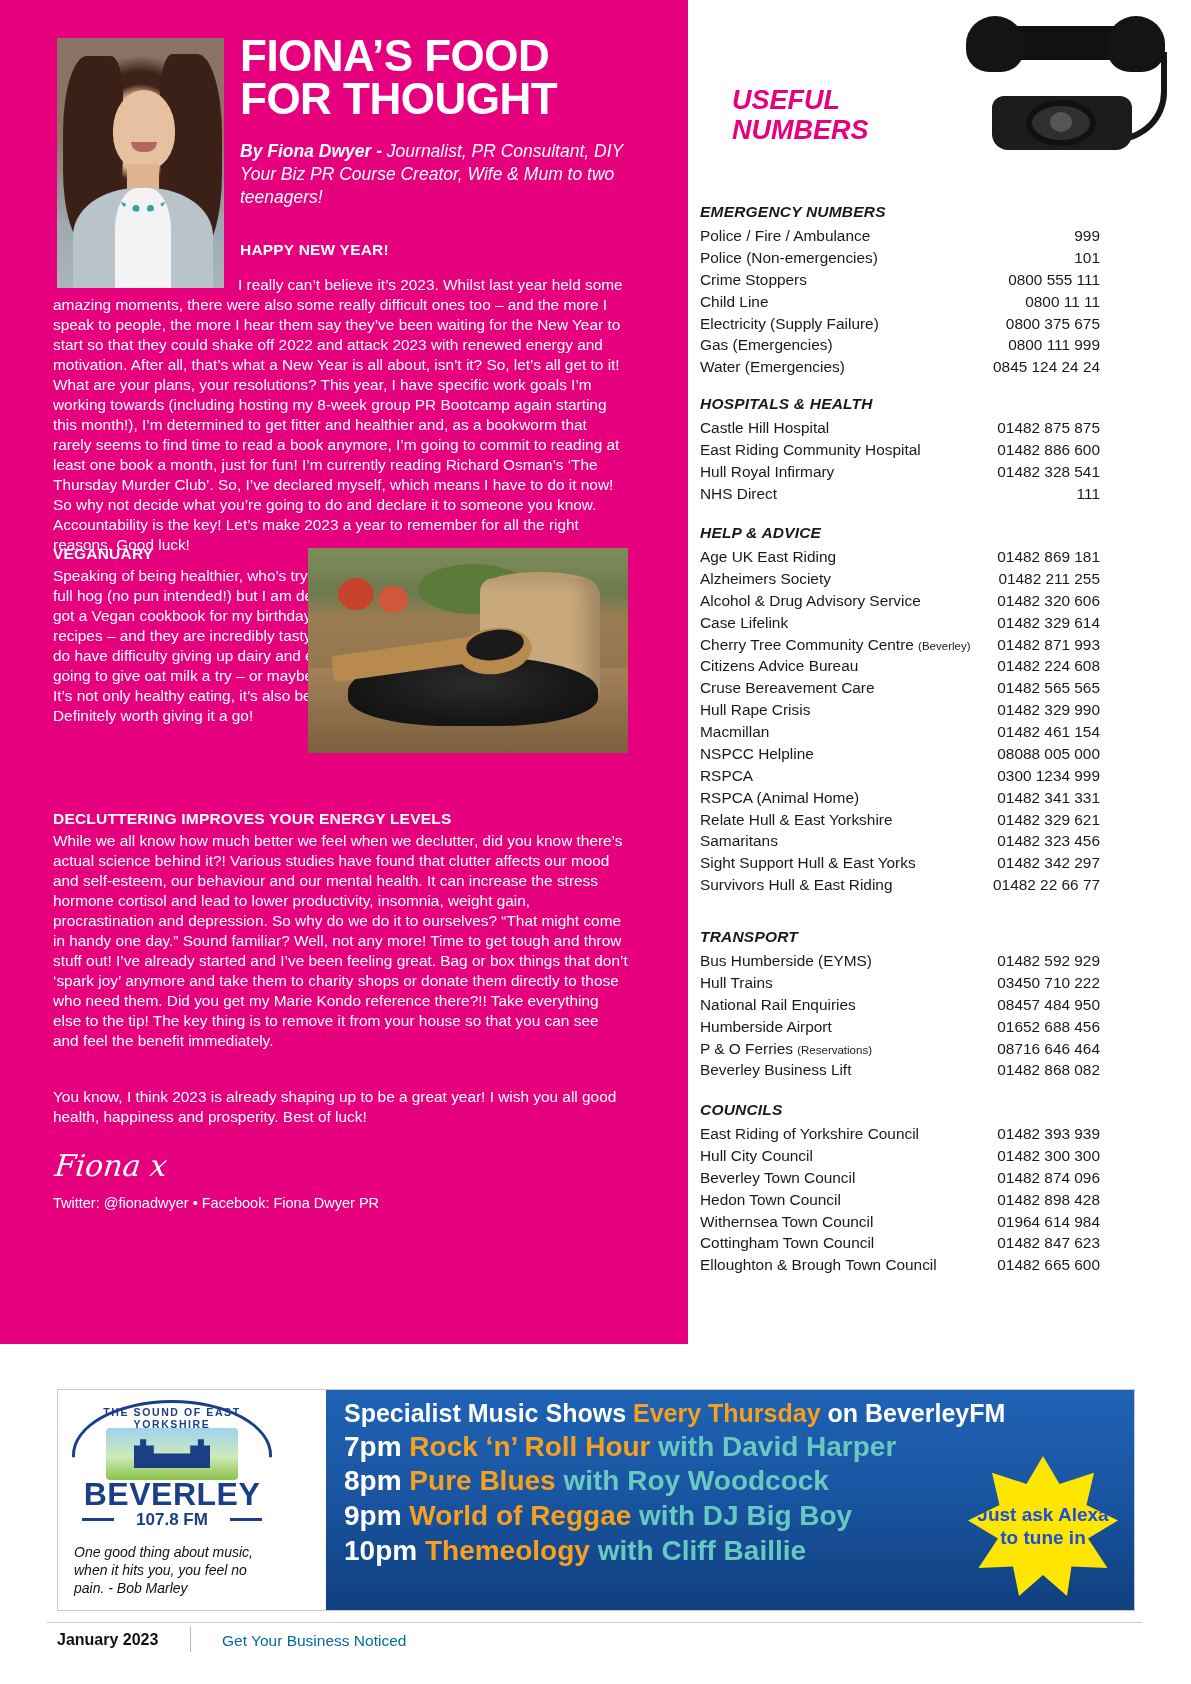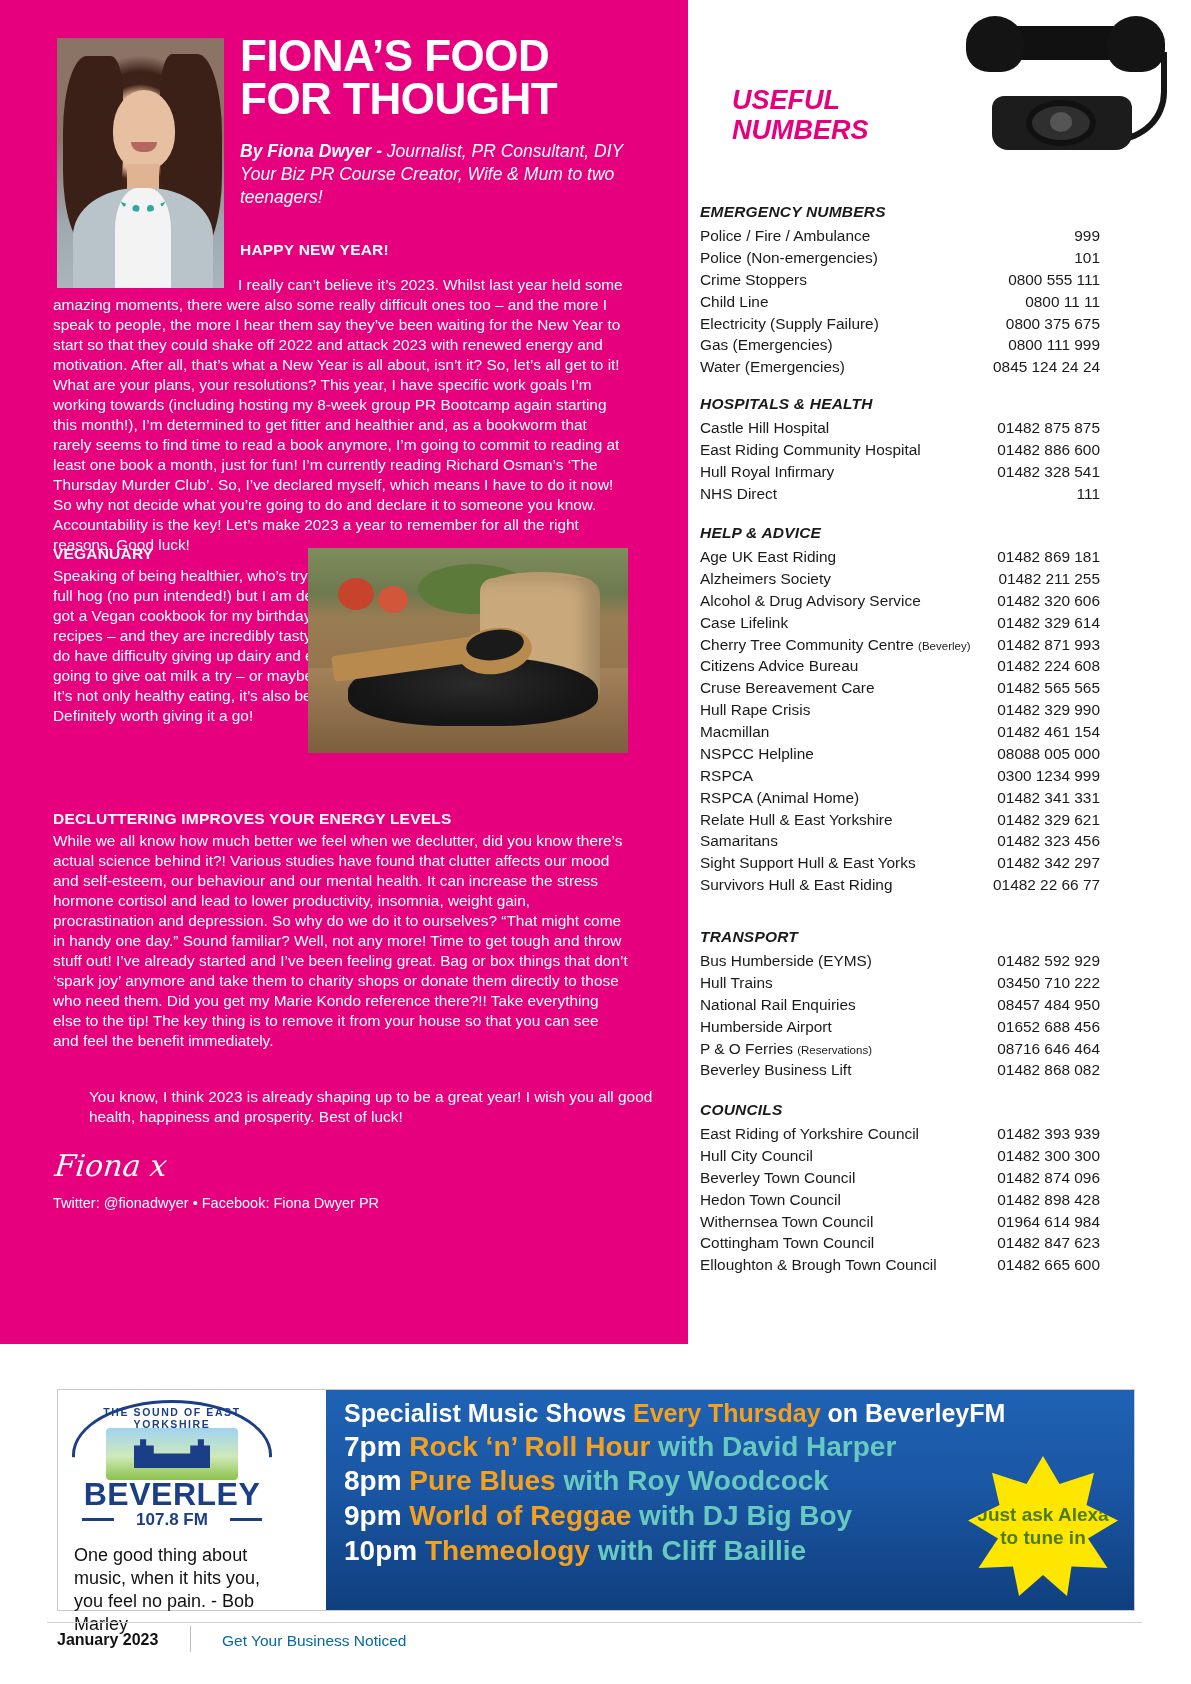--- a/index.html
+++ b/index.html
@@ -77,21 +77,21 @@
   #beans .pile { position:absolute; left:40px; top:108px; width:250px; height:70px; background:radial-gradient(ellipse at 50% 40%, #2b2b2b 0%, #171717 60%, #101010 100%); border-radius:50% 50% 40% 40%; }
   #beans .spoon { position:absolute; left:24px; top:96px; width:175px; height:26px; background:#b98a4e; border-radius:4px; transform:rotate(-8deg); }
   #beans .bowl { position:absolute; left:150px; top:80px; width:74px; height:46px; background:#b98a4e; border-radius:50%; transform:rotate(-8deg); }
   #beans .bowlbeans { position:absolute; left:158px; top:82px; width:58px; height:30px; background:#1a1a1a; border-radius:50%; transform:rotate(-8deg); }
   #beans .tom1 { position:absolute; left:30px; top:30px; width:36px; height:32px; border-radius:50%; background:#c8432c; }
   #beans .tom2 { position:absolute; left:70px; top:38px; width:30px; height:27px; border-radius:50%; background:#d2563a; }
   #beans .herb { position:absolute; left:110px; top:16px; width:110px; height:50px; border-radius:50%; background:#5c7a3a; }
 
   #declutter-head { position:absolute; left:53px; top:810px; width:575px; }
   #declutter-text { position:absolute; left:53px; top:831px; width:575px; }
-  #closing-text { position:absolute; left:53px; top:1087px; width:575px;margin-left:36px; }
+  #closing-text { position:absolute; left:53px; top:1087px; width:575px; }
 
   #signature {
     position:absolute; left:55px; top:1148px;
     font-family: "DejaVu Serif", serif;
     font-style: italic; font-size: 30px;
     transform: skewX(-6deg);
   }
   #social { position:absolute; left:53px; top:1195px; font-size:14.5px; }
 
   
@@ -163,42 +163,42 @@
   }
   #ad-logo .freq {
     position:absolute; left:0; top:112px; width:212px; text-align:center;
     font-size:17px; font-weight:bold; color:#1b3f86;
   }
   #ad-logo .rule-l, #ad-logo .rule-r {
     position:absolute; top:120px; height:3px; background:#1b3f86; width:32px;
   }
   #ad-logo .rule-l { left:16px; } #ad-logo .rule-r { right:16px; }
   #ad-quote {
-    margin-top: 6px; font-size: 18px; color:#111;
+    margin-top: 6px; font-size: 14px; font-style: italic; color:#111;
     text-align: left; padding-left: 10px; line-height: 1.28;
   }
   #ad-right {
     flex: 1; position: relative;
     background: linear-gradient(to bottom, #1f62b4 0%, #1a56a3 45%, #103f7e 100%);
     color: #ffffff; padding: 10px 14px 6px 18px; margin-left: 40px;
   }
   .ad-line { font-weight: bold; line-height: 1.06; white-space: nowrap; }
   #ad-top { font-size: 25px; margin-bottom: 4px; }
   .show { font-size: 28px; margin-top: 5px; }
   .t-white { color:#ffffff; }
   .t-orange { color:#f5a11e; }
   .t-teal { color:#68c9c1; }
   #star {
     position: absolute; right: 16px; top: 66px; width: 150px; height: 140px;
     background: #ffe600;
     clip-path: polygon(50% 0%, 61% 20%, 84% 12%, 79% 35%, 100% 46%, 80% 59%, 93% 80%, 69% 79%, 66% 100%, 50% 85%, 34% 100%, 30% 79%, 7% 80%, 20% 59%, 0% 46%, 21% 35%, 16% 12%, 39% 20%);
     display:flex; align-items:center; justify-content:center;
   }
   #star .st-text {
-    color:#4d7c0f; font-weight:bold; font-size:19px; line-height:1.22;
+    color:#1d4ed8; font-weight:bold; font-size:19px; line-height:1.22;
     text-align:center;
   }
 
   
   #footer {
     position: absolute; left: 0; bottom: 28px; width: 1191px; height: 34px;
   }
   #footer .rule { position:absolute; left:47px; top:0; width:1095px; height:1px; background:#cfcfcf; }
   #footer .month {
     position:absolute; left:57px; top:9px; font-weight:bold; font-size:16px; color:#111;

